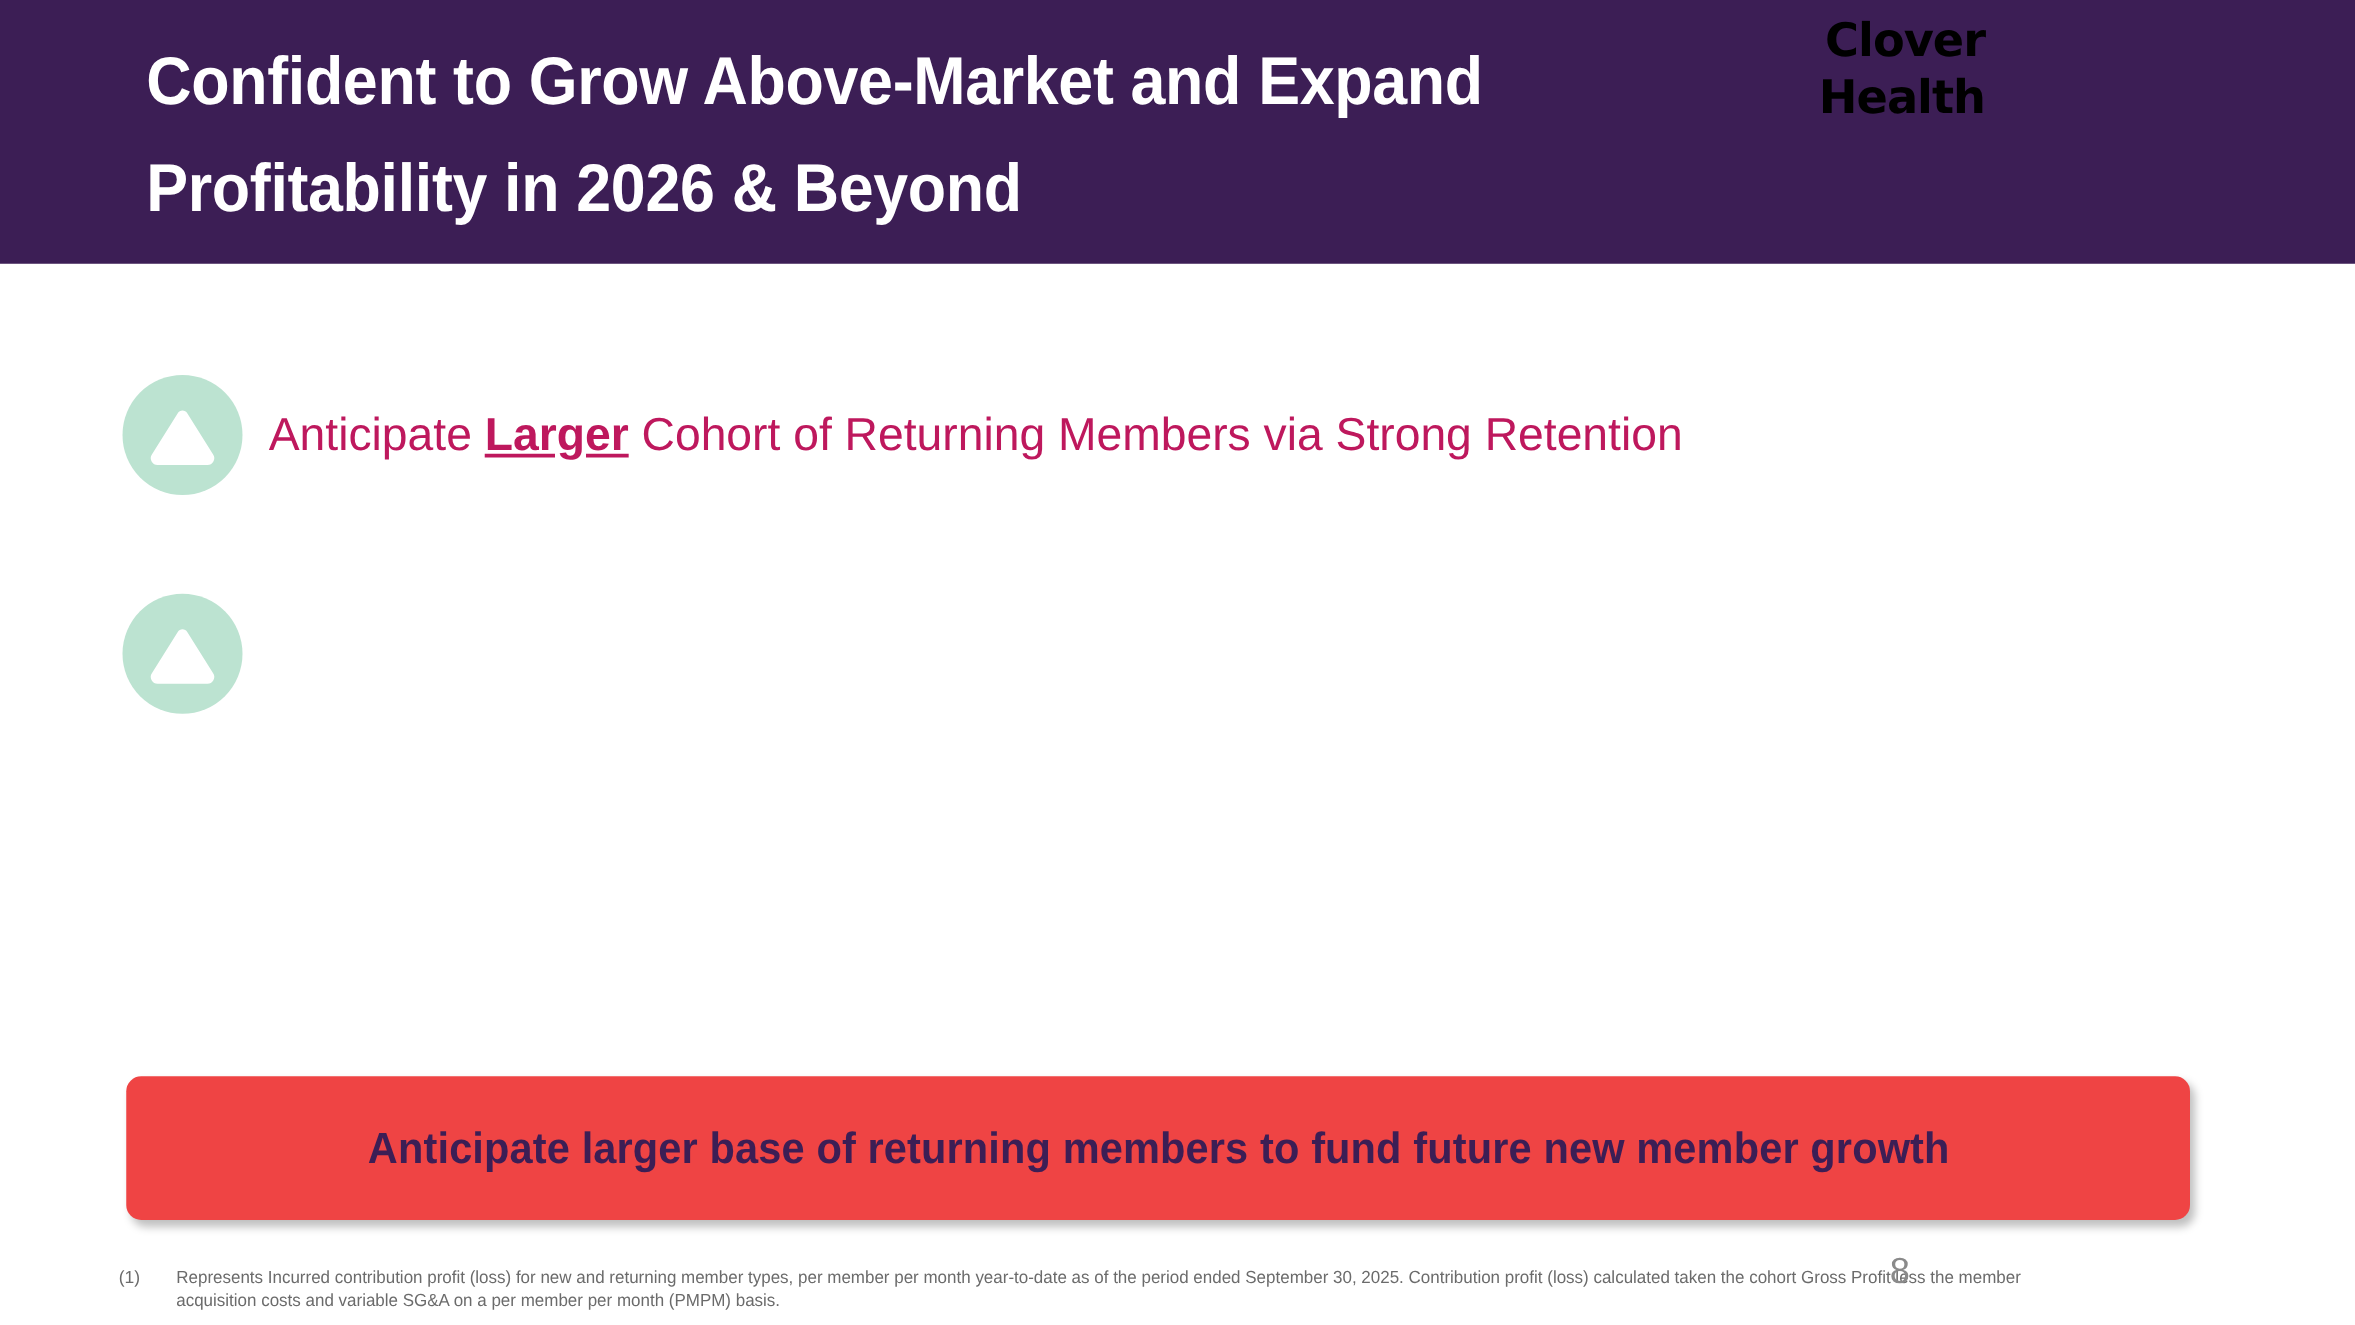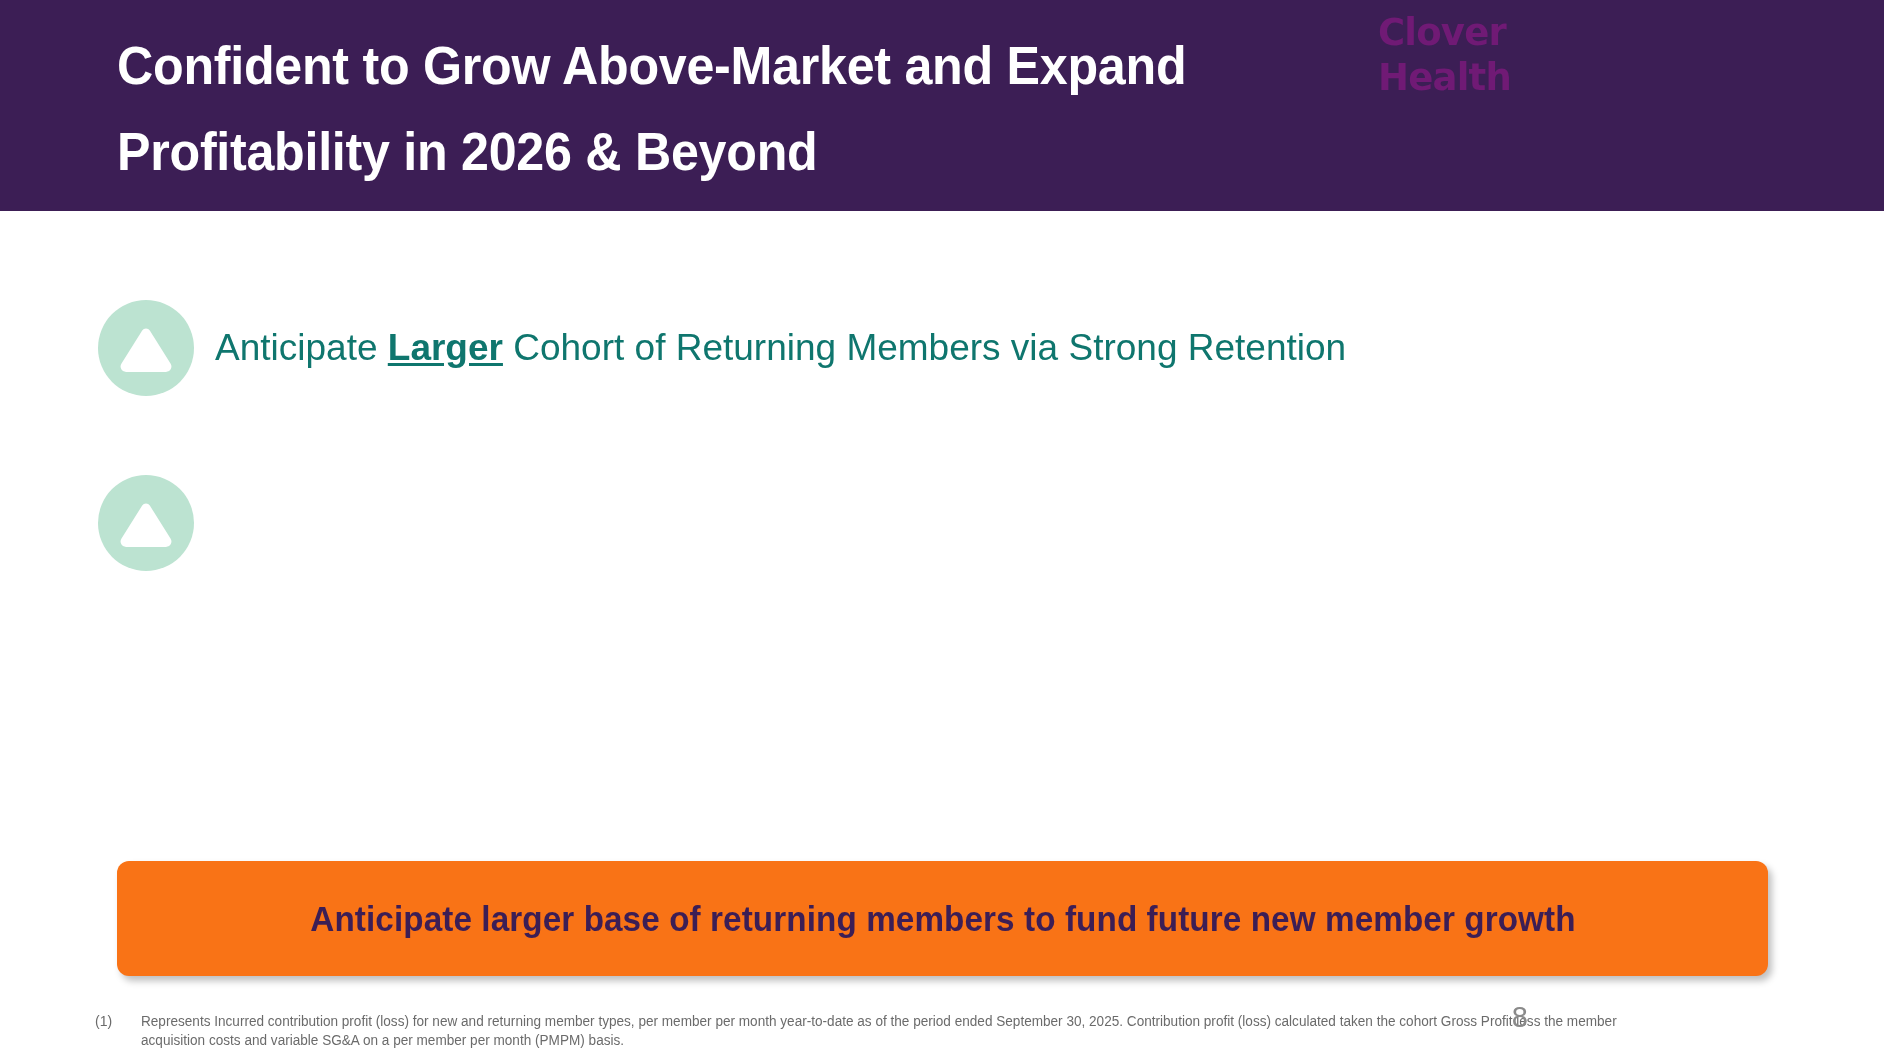--- a/index.html
+++ b/index.html
@@ -41,21 +41,22 @@
     letter-spacing: -0.3px;
     transform: scaleX(0.93);
     transform-origin: left top;
   }
 
   .brand-logo {
     position: absolute;
     right: 32px;
     top: 10px;
     width: 210px;
-    color: #701a75;
+    text-align: right;
+    color: #000000;
     font-family: "DejaVu Sans", sans-serif;
     font-weight: bold;
     font-size: 37px;
     line-height: 45px;
     letter-spacing: -0.8px;
   }
   .brand-logo .brand-line { display: block; }
 
   
   .bullet-list {
@@ -89,41 +90,41 @@
     top: 25px;
     width: 56px;
     height: 48px;
   }
 
   .bullet-text {
     position: absolute;
     left: 215px;
     top: 50%;
     transform: translateY(-50%);
-    color: #0f766e;
+    color: #be185d;
     font-family: "Liberation Sans", sans-serif;
     font-size: 37px;
     line-height: 44px;
     white-space: nowrap;
   }
 
   .bullet-text b {
     font-weight: bold;
     text-decoration: underline;
     text-underline-offset: 3px;
   }
 
   
   .callout {
     position: absolute;
-    left: 117px;
+    left: 101px;
     top: 861px;
     width: 1651px;
     height: 115px;
-    background: #f97316;
+    background: #ef4444;
     border-radius: 12px;
     box-shadow: 4px 5px 7px rgba(0,0,0,0.25);
     display: flex;
     align-items: center;
     justify-content: center;
   }
 
   .callout-text {
     color: #3C1E55;
     font-family: "Liberation Sans Narrow", "Liberation Sans", sans-serif;

